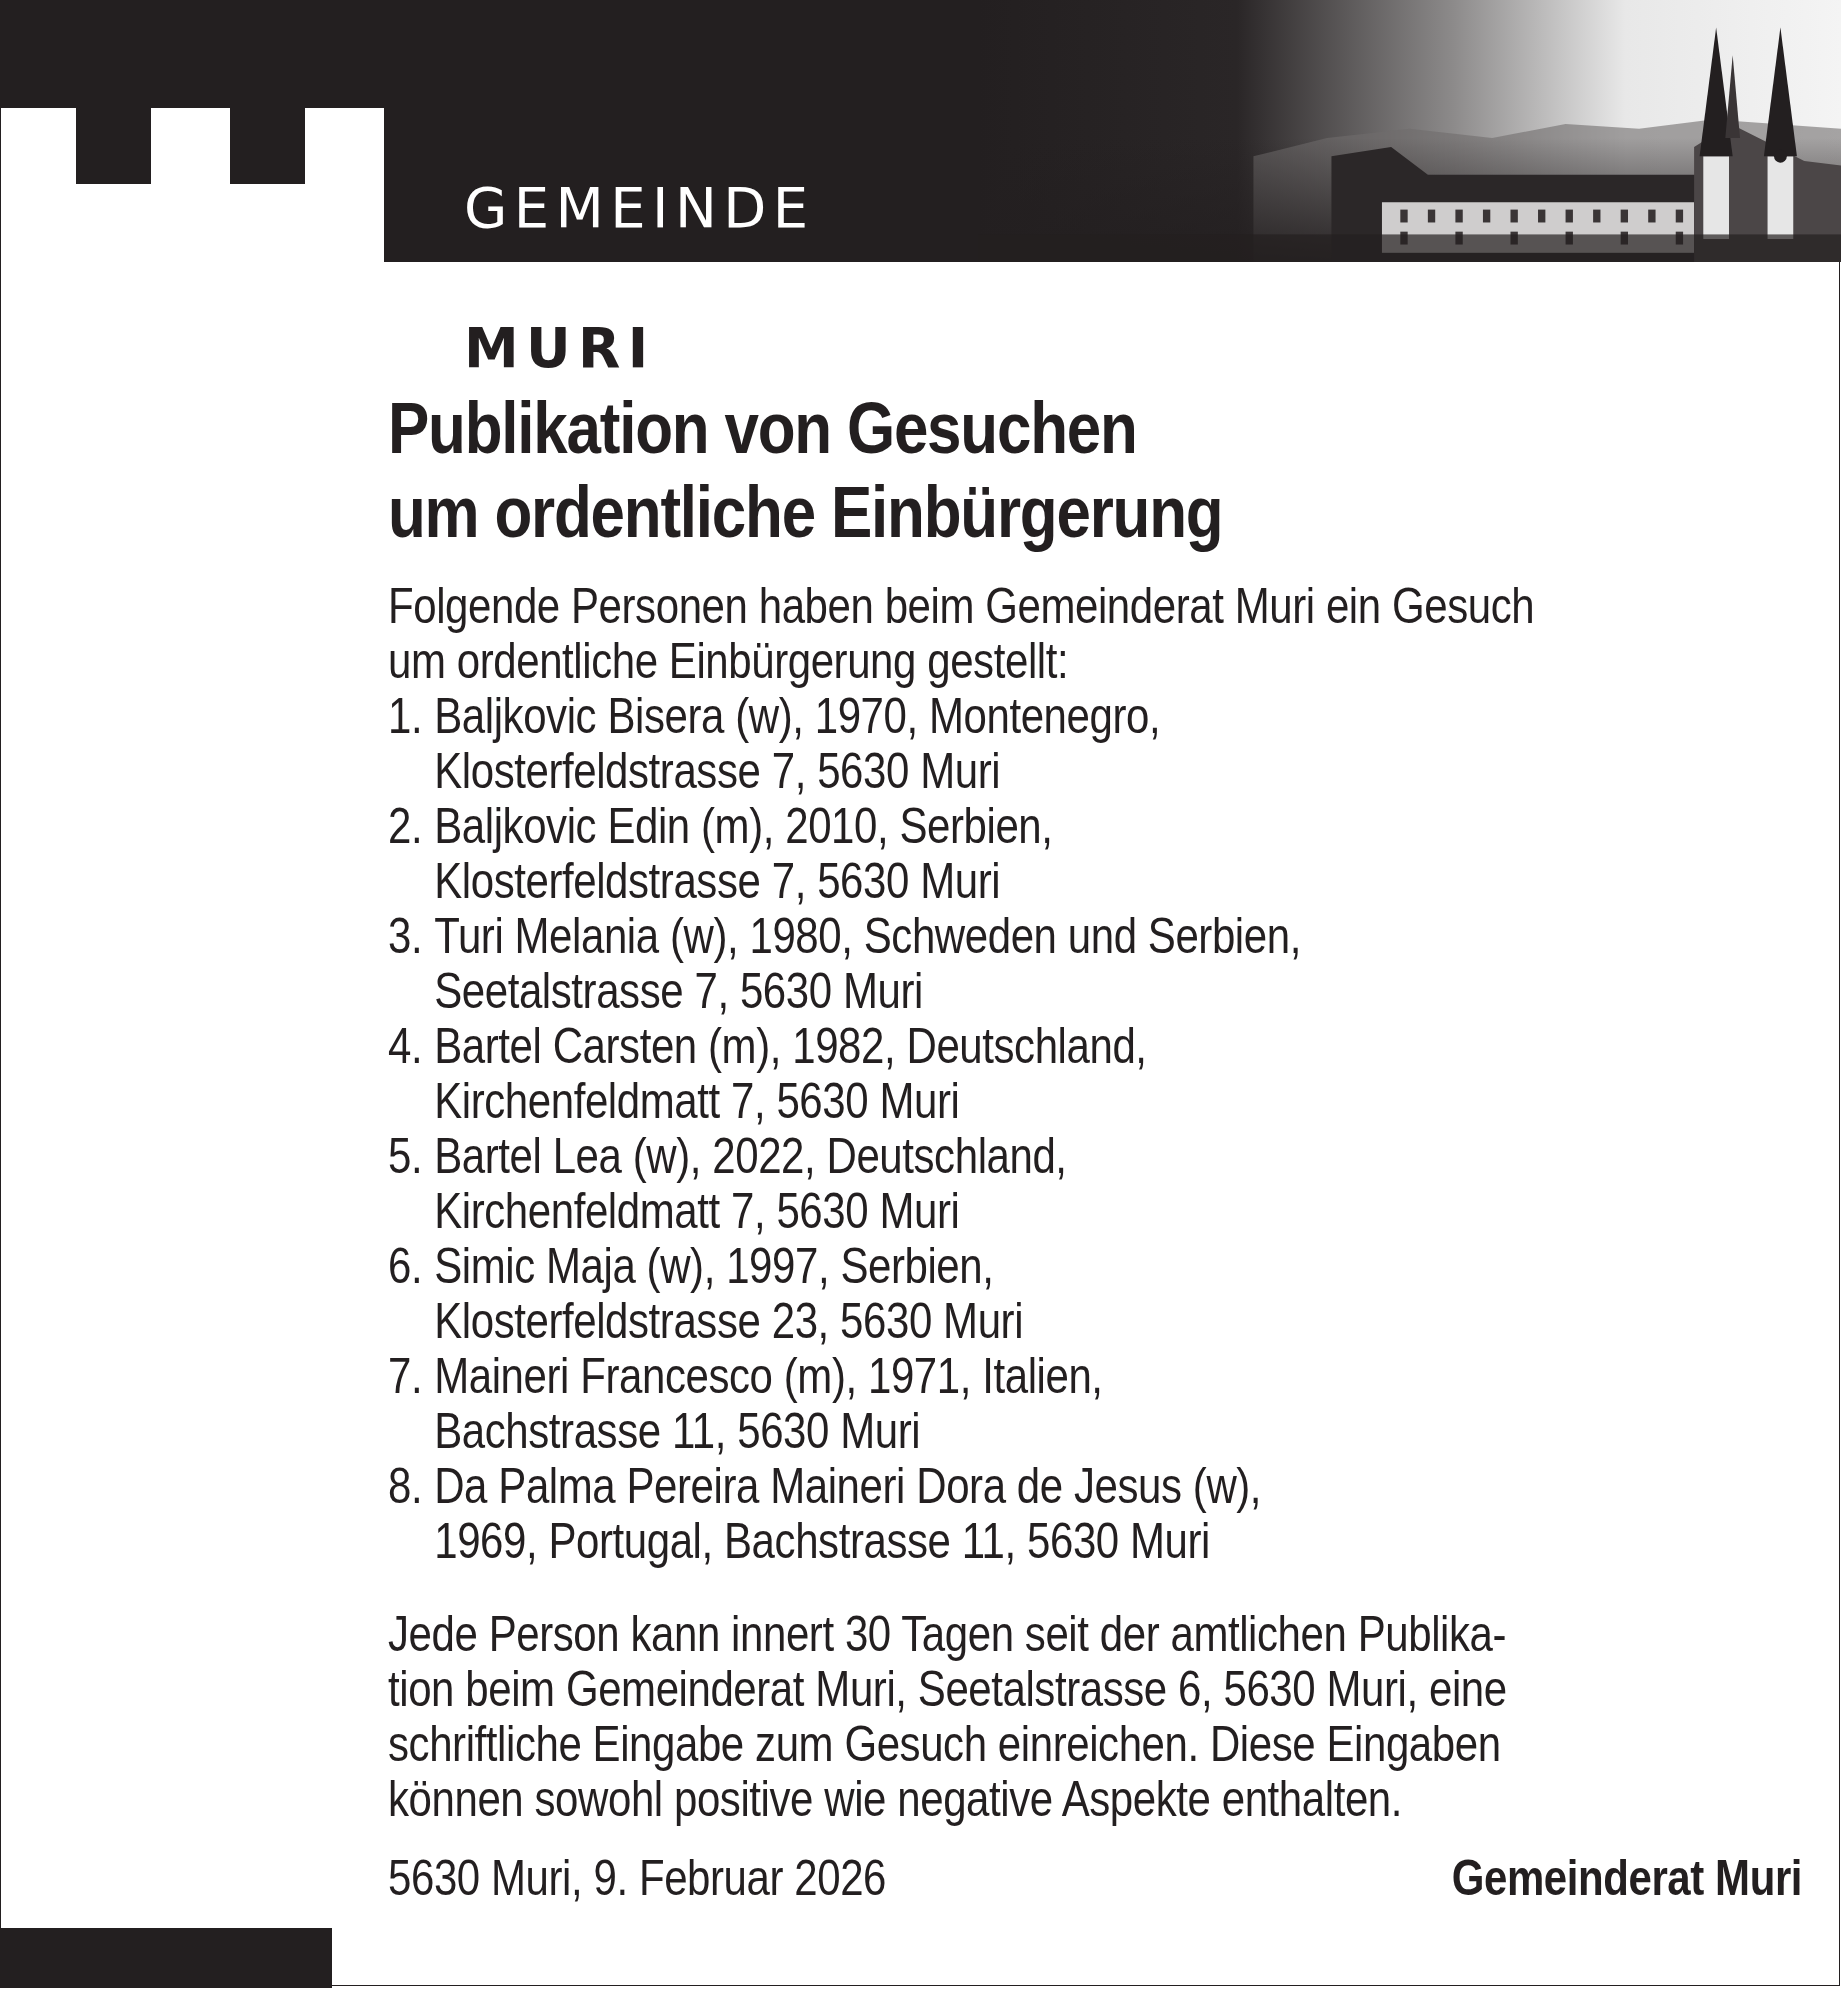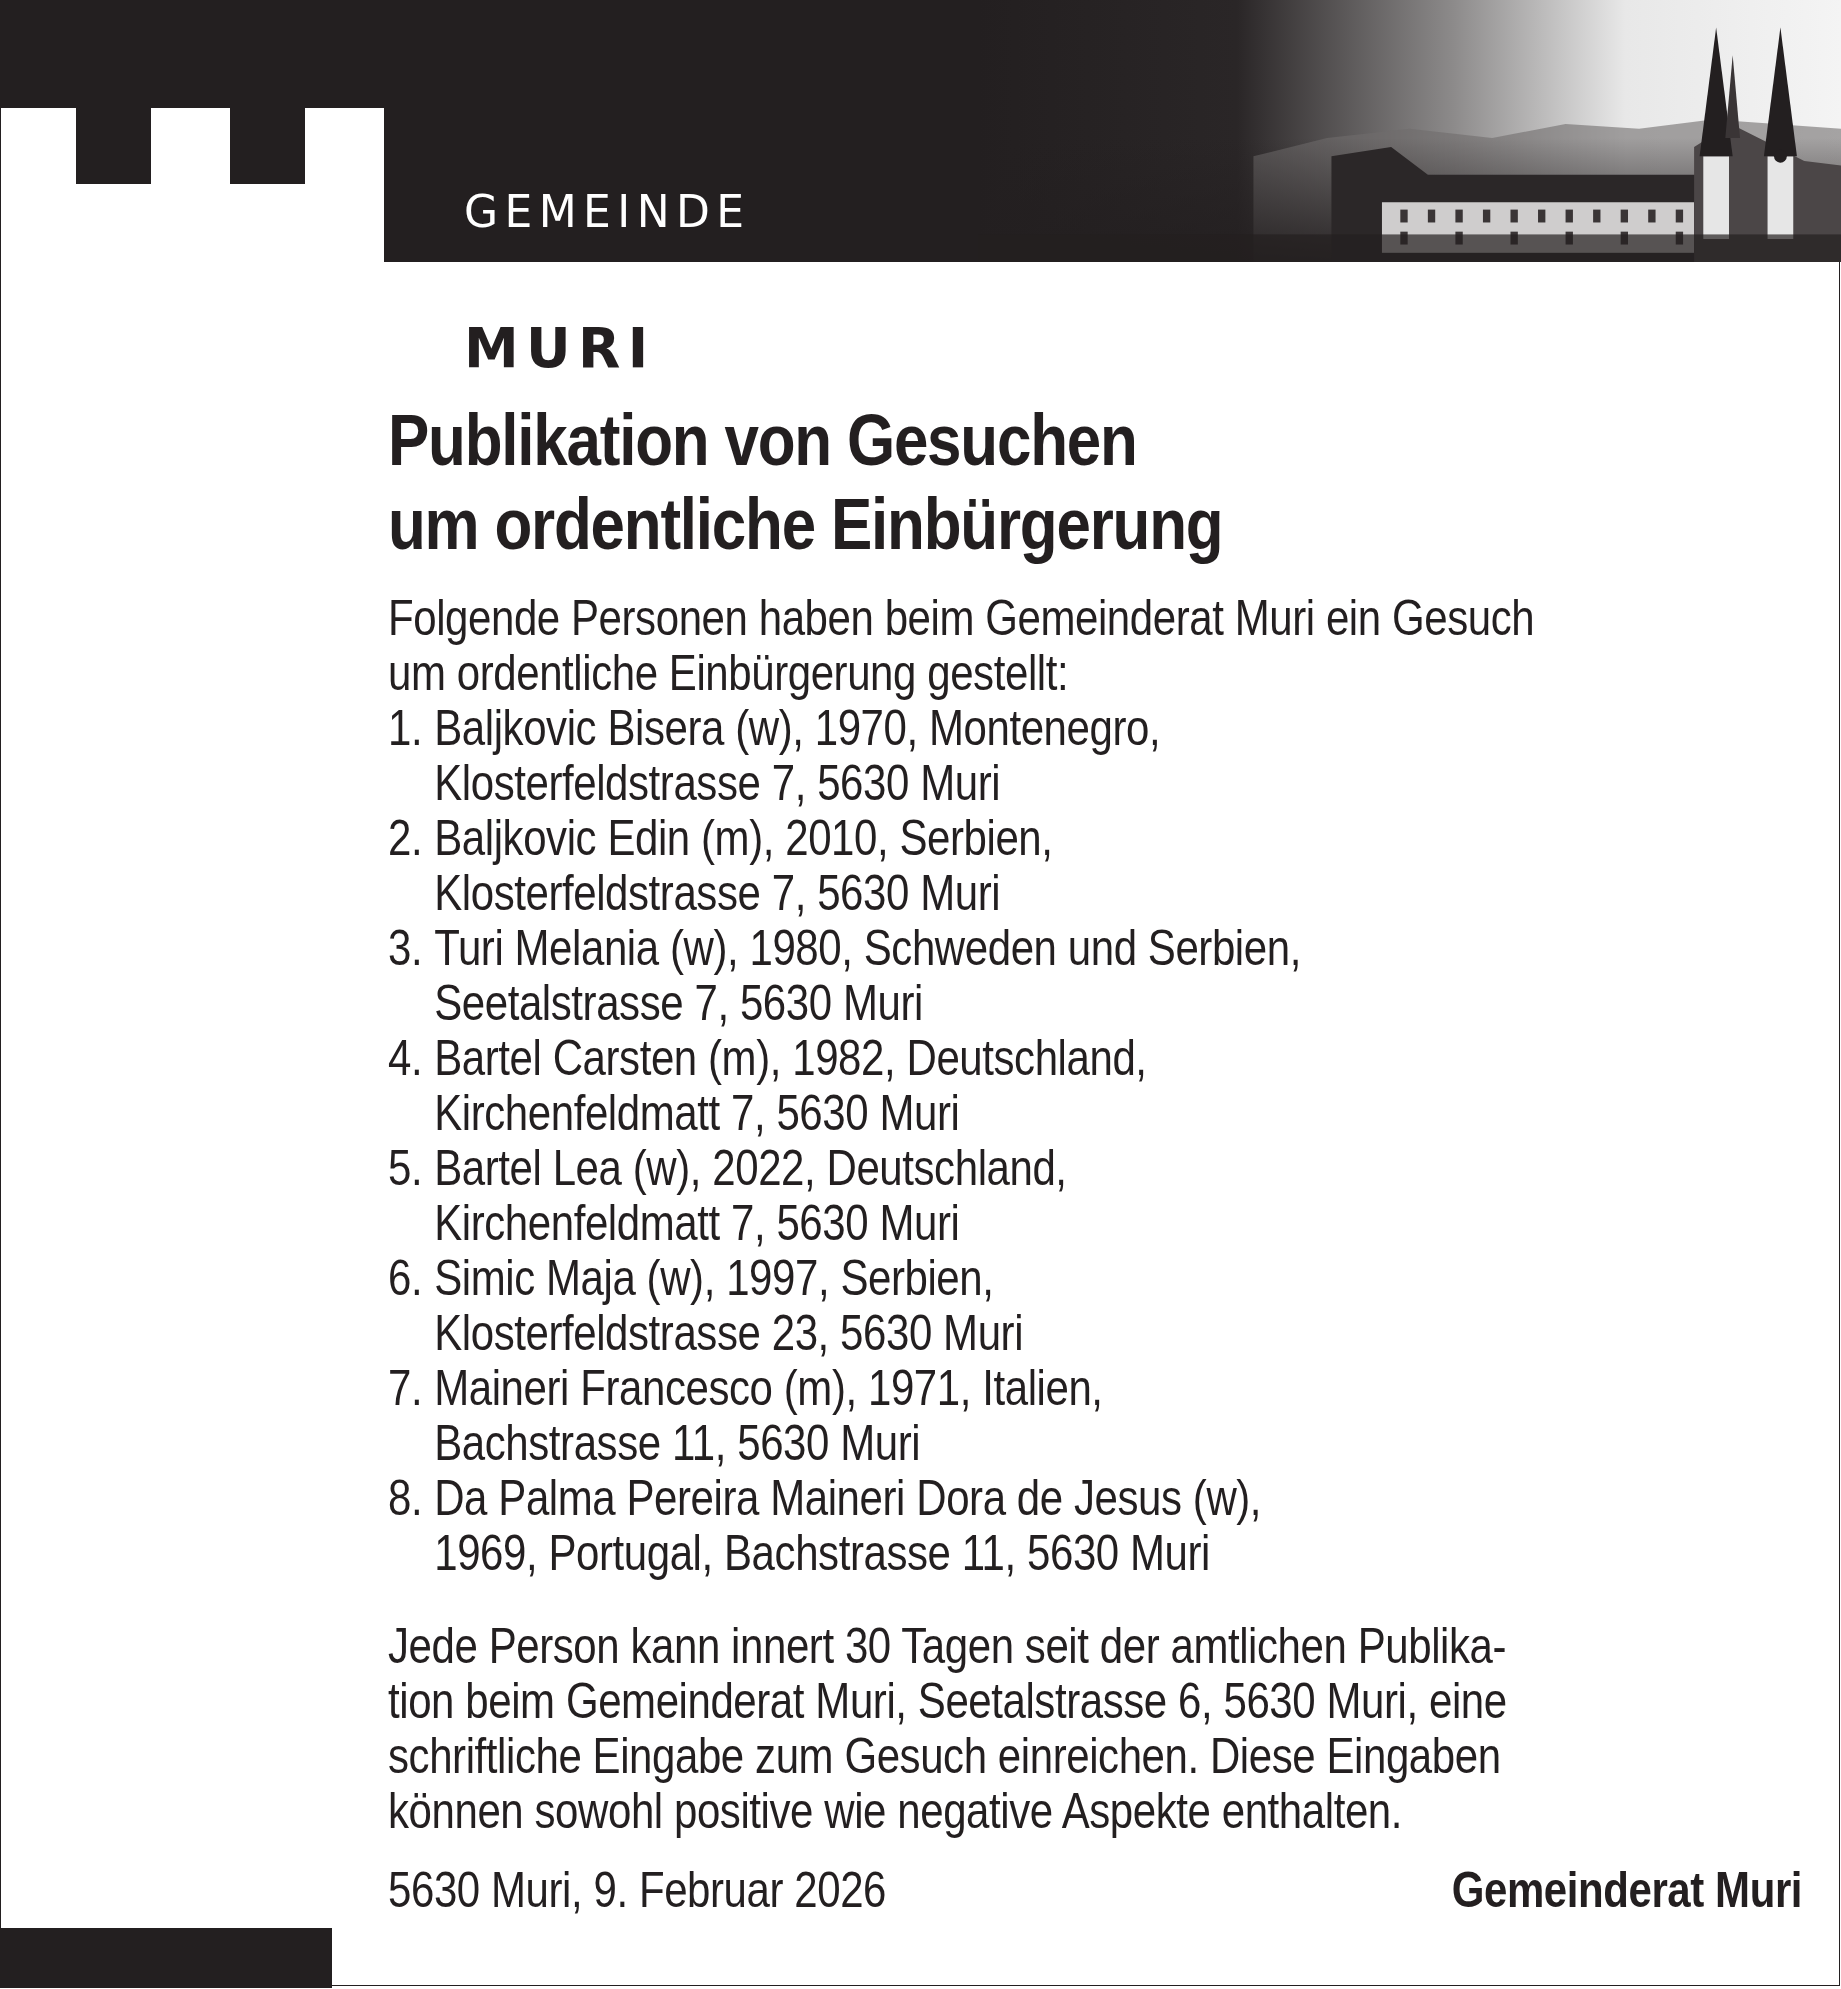--- a/index.html
+++ b/index.html
@@ -4,24 +4,24 @@
 <style>
   html, body { margin: 0; padding: 0; background: #ffffff; }
   body { width: 1841px; height: 1990px; position: relative; overflow: hidden; font-family: "Liberation Sans", sans-serif; color: #231f20; }
   .frame { position: absolute; left: 0; top: 0; width: 1838px; height: 1984px; border: 1.8px solid #231f20; border-top-width: 1.8px; }
   .band-top { position: absolute; left: 0; top: 0; width: 1841px; height: 108px; background: #231f20; }
   .band-right { position: absolute; left: 384px; top: 0; width: 1457px; height: 262px; background: #231f20; overflow: hidden; }
   .merlon { position: absolute; top: 107px; width: 75px; height: 77px; background: #231f20; }
   .merlon.m1 { left: 76px; }
   .merlon.m2 { left: 230px; }
   .photo { position: absolute; right: 0; top: 0; width: 863px; height: 262px; }
-  .brand-gemeinde { position: absolute; left: 464px; top: 190px; font-family: "DejaVu Sans", sans-serif; font-size: 44px; letter-spacing: 6.4px; color: #ffffff; font-weight: normal; line-height: 1; }
+  .brand-gemeinde { position: absolute; left: 464px; top: 180px; font-family: "DejaVu Sans", sans-serif; font-size: 56px; letter-spacing: 6.4px; color: #ffffff; font-weight: normal; line-height: 1; }
   .brand-muri { position: absolute; left: 464px; top: 285px; font-family: "DejaVu Sans", sans-serif; font-size: 55px; letter-spacing: 7.3px; color: #231f20; font-weight: bold; line-height: 1; margin-top: 36px; }
   .bottom-bar { position: absolute; left: 0; top: 1928px; width: 332px; height: 60px; background: #231f20; }
-  .content { position: absolute; left: 388px; top: 386px; width: 1414px; margin-top: 12px; }
+  .content { position: absolute; left: 388px; top: 386px; width: 1414px; }
   h1 { margin: 0; font-size: 72px; line-height: 84px; font-weight: bold; letter-spacing: -1.4px; transform: scaleX(0.86); transform-origin: left top; white-space: nowrap; }
   .body-text { font-size: 50px; line-height: 55px; letter-spacing: -0.5px; transform: scaleX(0.84); transform-origin: left top; white-space: nowrap; }
   .intro { position: absolute; left: 0; top: 193px; }
   .list { position: absolute; left: 0; top: 303px; margin: 0; padding: 0; list-style: none; }
   .list li { display: block; }
   .list .row { display: flex; }
   .list .num { width: 55px; display: inline-block; }
   .list .indent { padding-left: 55px; }
   .closing { position: absolute; left: 0; top: 1221px; }
   .footer { position: absolute; left: 0; top: 1465px; width: 1414px; }

